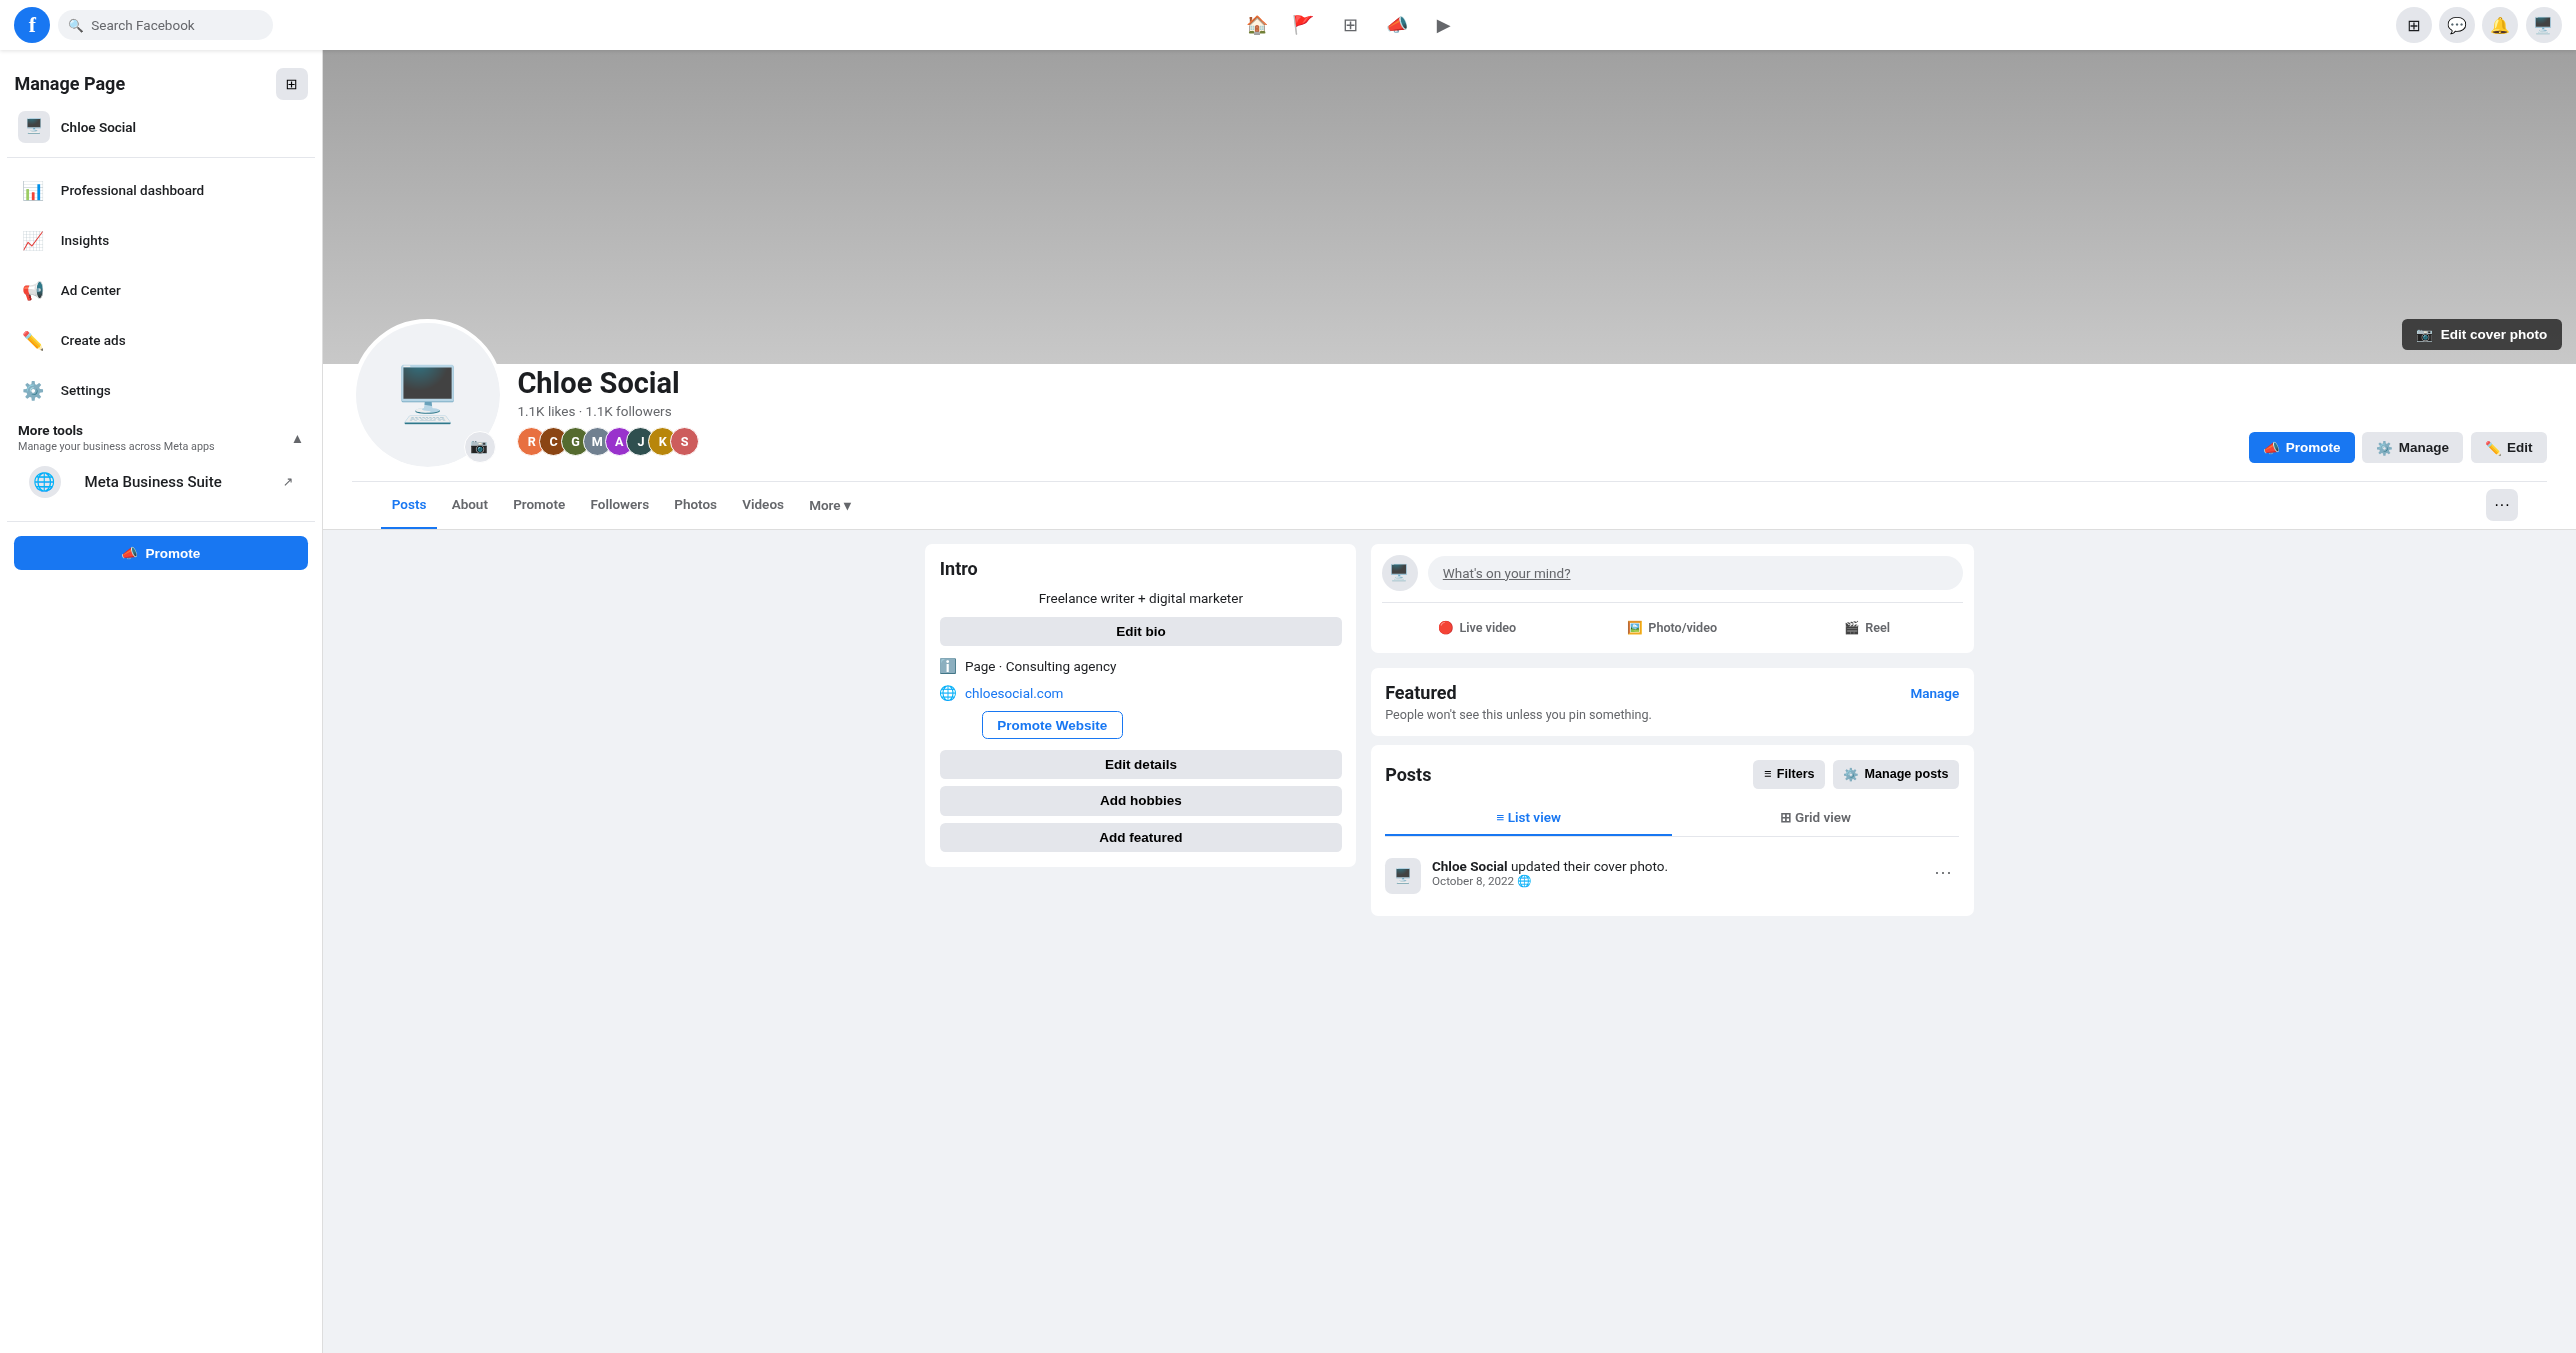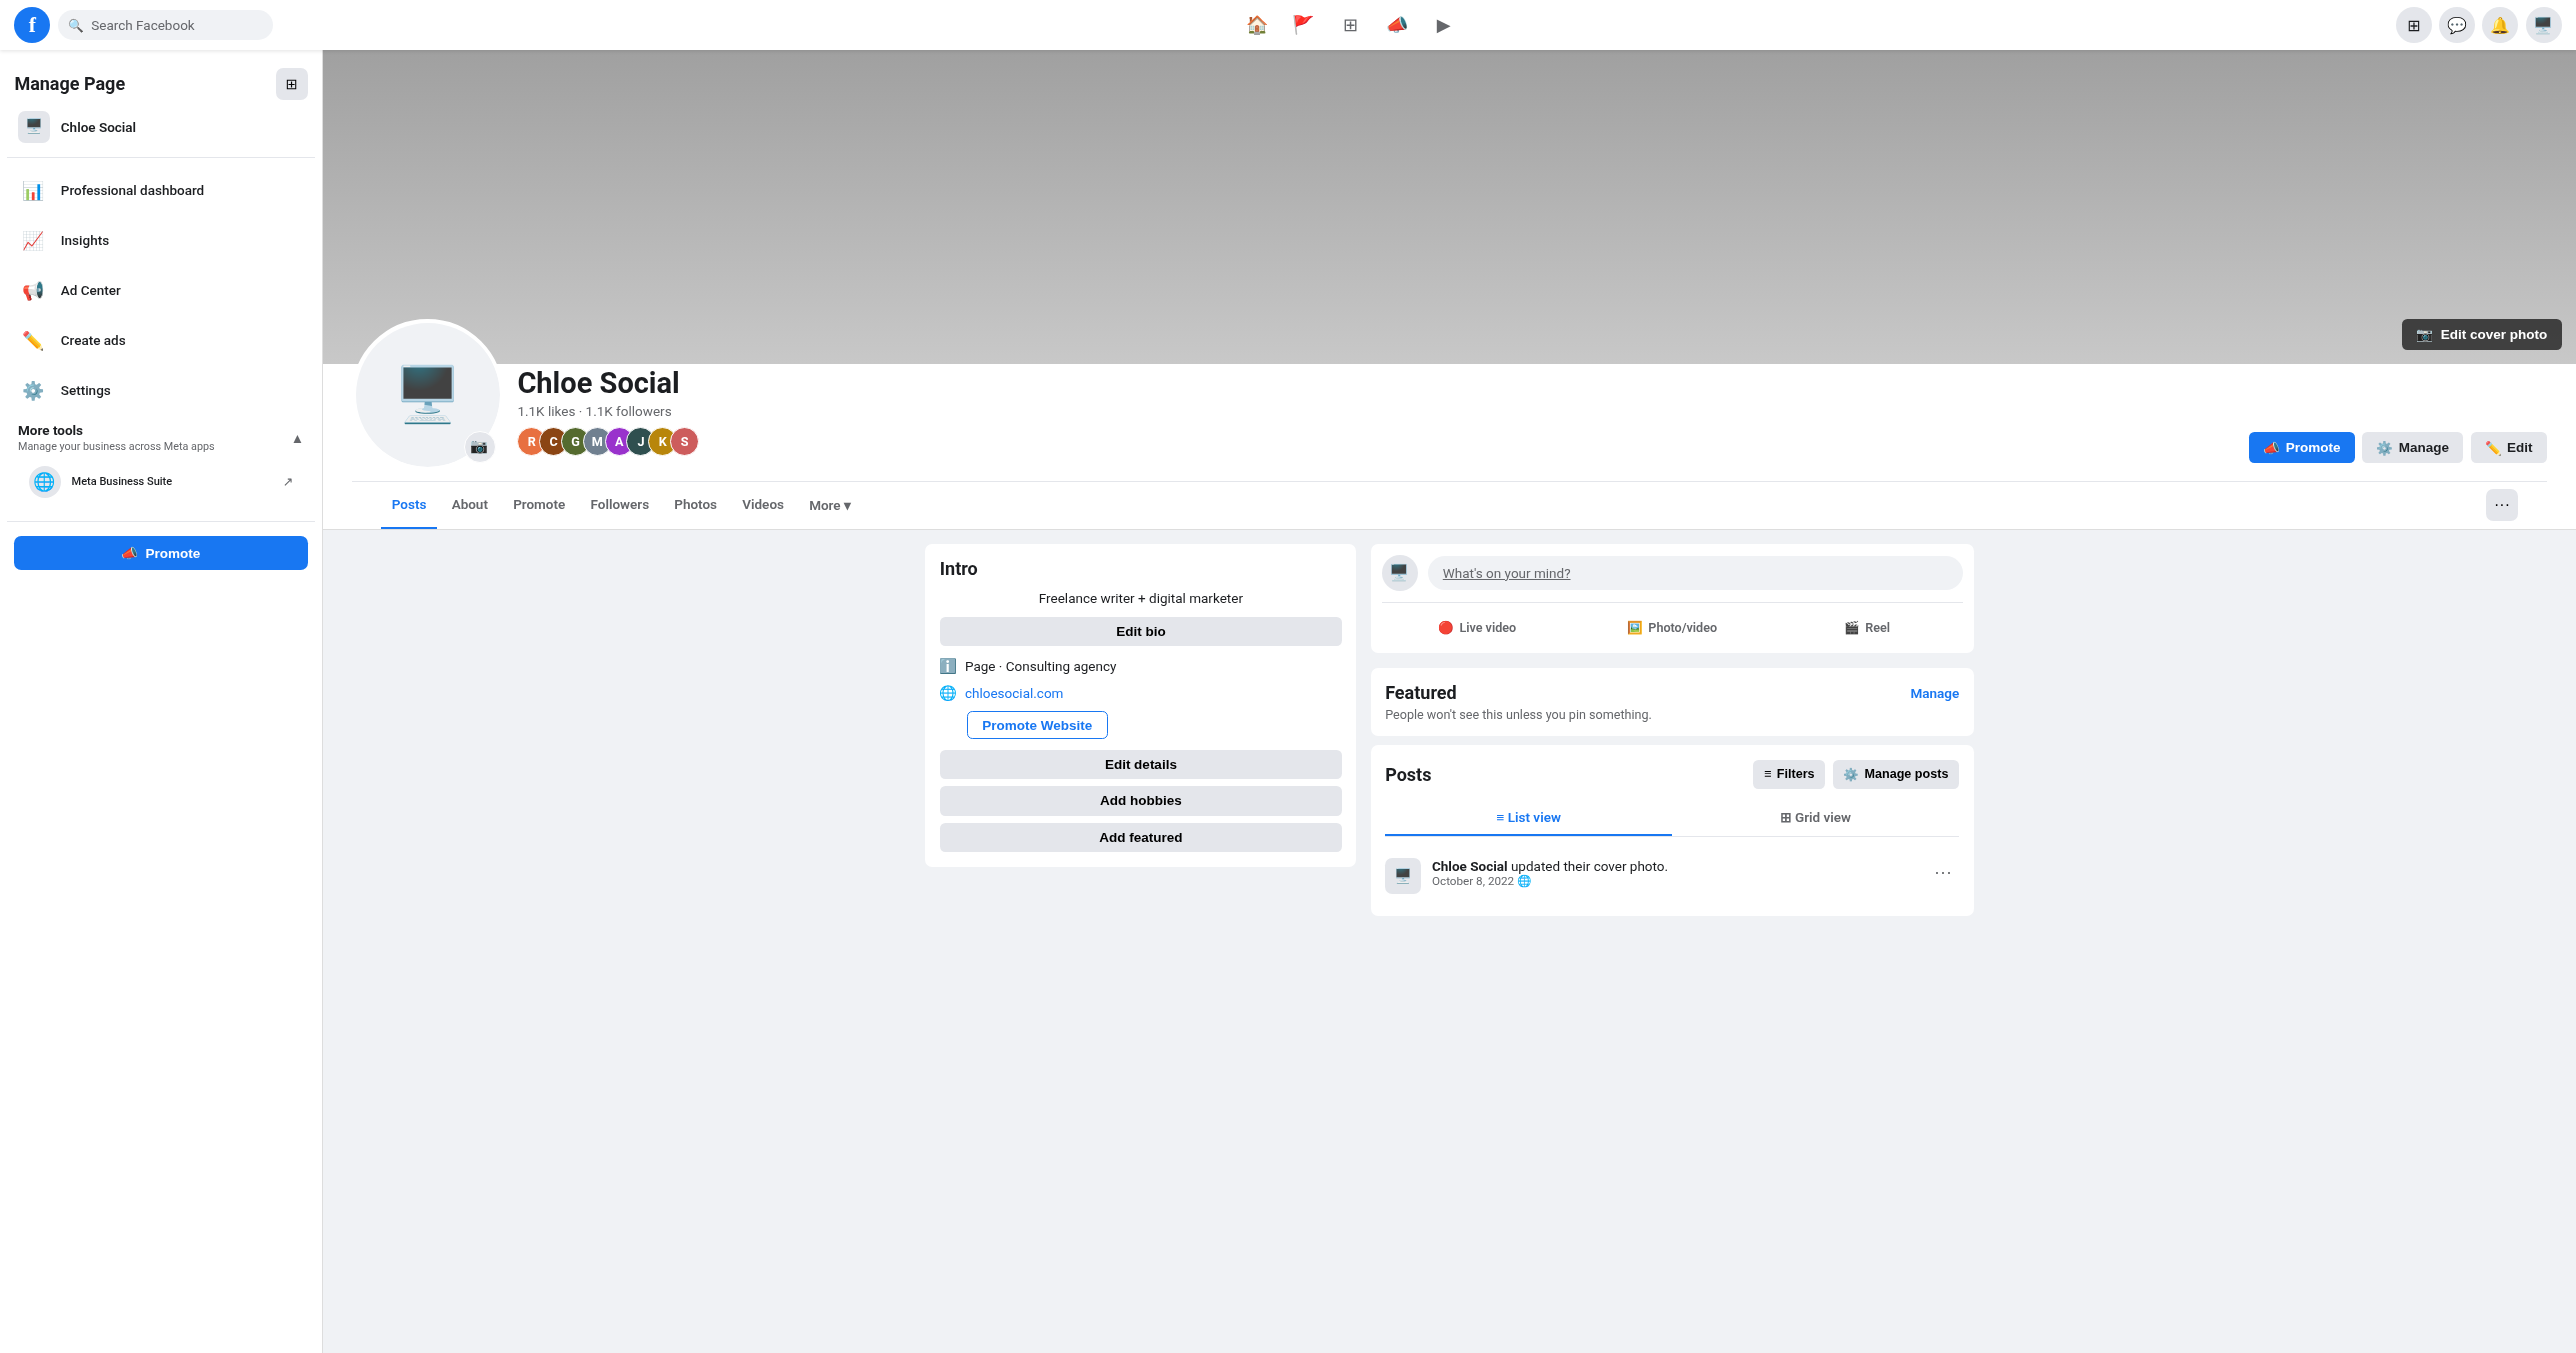--- a/index.html
+++ b/index.html
@@ -54,21 +54,21 @@
     .sidebar-nav-item { display: flex; align-items: center; gap: 10.8px; padding: 9px 10.8px; border-radius: 7.2px; cursor: pointer; }
     .sidebar-nav-icon { width: 32px; height: 32px; display: flex; align-items: center; justify-content: center; font-size: 18px; color: #1c1e21; }
     .sidebar-nav-label { font-size: 13.5px; font-weight: 500; }
     .more-tools-section { padding: 7.2px 10.8px; }
     .more-tools-header { display: flex; align-items: center; justify-content: space-between; cursor: pointer; }
     .more-tools-title { font-size: 13.5px; font-weight: 700; }
     .more-tools-subtitle { font-size: 10.8px; color: #65676b; margin-top: 1.8px; }
     .more-tools-chevron { color: #65676b; }
     .meta-suite-item { display: flex; align-items: center; gap: 10.8px; padding: 9px 10.8px; border-radius: 7.2px; cursor: pointer; margin-top: 3.6px; }
     .meta-suite-icon { width: 32px; height: 32px; display: flex; align-items: center; justify-content: center; font-size: 18px; color: #65676b; border-radius: 50%; background: #e4e6eb; }
-    .meta-suite-label { font-size: 11px; font-weight: 500; flex: 1; }
+    .meta-suite-label { font-size: 15px; font-weight: 500; flex: 1; margin-left: 13px; }
     .meta-suite-external { font-size: 12.6px; color: #65676b; }
     .sidebar-promote-btn {
       margin: 14.4px 7.2px 7.2px;
       background: #1877f2; color: #fff; border: none; border-radius: 7.2px;
       padding: 9px; width: calc(100% - 14.4px); font-size: 13.5px; font-weight: 600;
       cursor: pointer; display: flex; align-items: center; justify-content: center; gap: 7.2px;
     }
 
     
     .main { margin-left: 323px; flex: 1; }
@@ -127,21 +127,21 @@
 
     
     .left-col { width: 431px; min-width: 431px; }
     .intro-card { background: #fff; border-radius: 7.2px; padding: 14.4px; margin-bottom: 14.4px; }
     .intro-title { font-size: 18px; font-weight: 700; margin-bottom: 10.8px; }
     .intro-bio { text-align: center; color: #1c1e21; margin-bottom: 10.8px; font-size: 13.5px; }
     .btn-edit-bio { width: 100%; background: #e4e6eb; border: none; border-radius: 5.4px; padding: 7.2px; font-size: 13.5px; font-weight: 700; cursor: pointer; margin-bottom: 10.8px; }
     .intro-detail { display: flex; align-items: center; gap: 7.2px; margin-bottom: 9px; color: #1c1e21; font-size: 13.5px; }
     .intro-detail-icon { width: 18px; height: 18px; display: flex; align-items: center; justify-content: center; font-size: 14.4px; color: #65676b; flex-shrink: 0; }
     .intro-link { color: #1877f2; text-decoration: none; }
-    .btn-promote-website { background: transparent; border: 0.9px solid #1877f2; color: #1877f2; border-radius: 5.4px; padding: 5.4px 14.4px; font-size: 13.5px; font-weight: 600; cursor: pointer; margin-left: 27px; }
+    .btn-promote-website { background: transparent; border: 0.9px solid #1877f2; color: #1877f2; border-radius: 5.4px; padding: 5.4px 14.4px; font-size: 13.5px; font-weight: 600; cursor: pointer; margin-left: 42px; }
     .btn-edit-details { width: 100%; background: #e4e6eb; border: none; border-radius: 5.4px; padding: 7.2px; font-size: 13.5px; font-weight: 600; cursor: pointer; margin-bottom: 7.2px; }
     .btn-add-hobbies { width: 100%; background: #e4e6eb; border: none; border-radius: 5.4px; padding: 7.2px; font-size: 13.5px; font-weight: 600; cursor: pointer; margin-bottom: 7.2px; }
     .btn-add-featured { width: 100%; background: #e4e6eb; border: none; border-radius: 5.4px; padding: 7.2px; font-size: 13.5px; font-weight: 600; cursor: pointer; }
 
     
     .right-col { flex: 1; }
     .post-composer { background: #fff; border-radius: 7.2px; padding: 10.8px; margin-bottom: 14.4px; }
     .composer-top { display: flex; align-items: center; gap: 10.8px; margin-bottom: 10.8px; }
     .composer-avatar { width: 36px; height: 36px; border-radius: 50%; background: #e4e6eb; display: flex; align-items: center; justify-content: center; font-size: 16px; flex-shrink: 0; }
     .composer-input { flex: 1; background: #f0f2f5; border-radius: 18px; padding: 9px 14.4px; color: #65676b; font-size: 13.5px; cursor: text; text-decoration: underline; }

